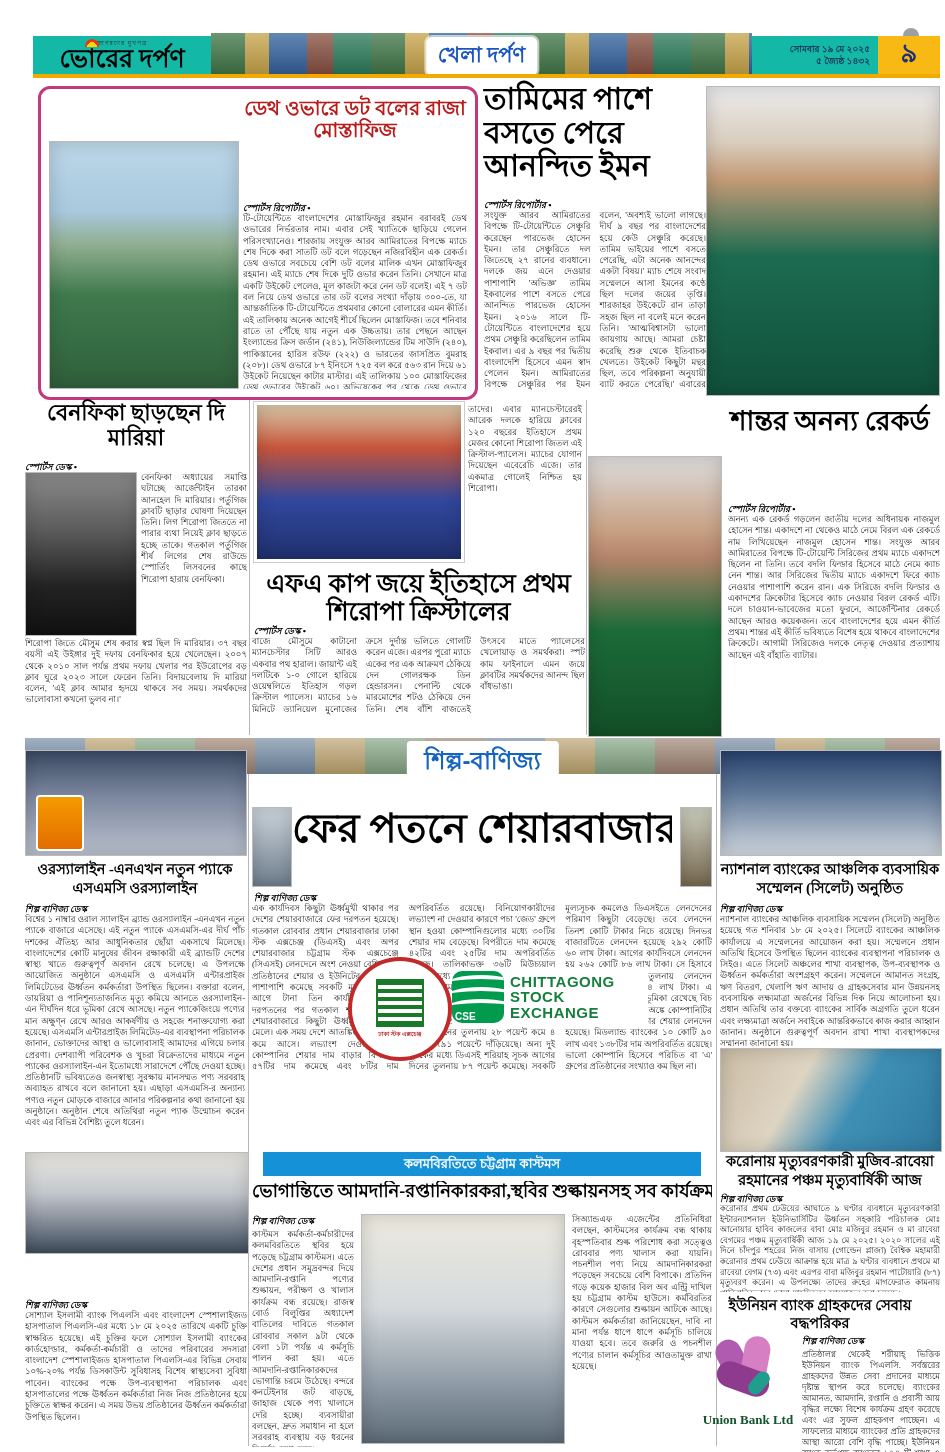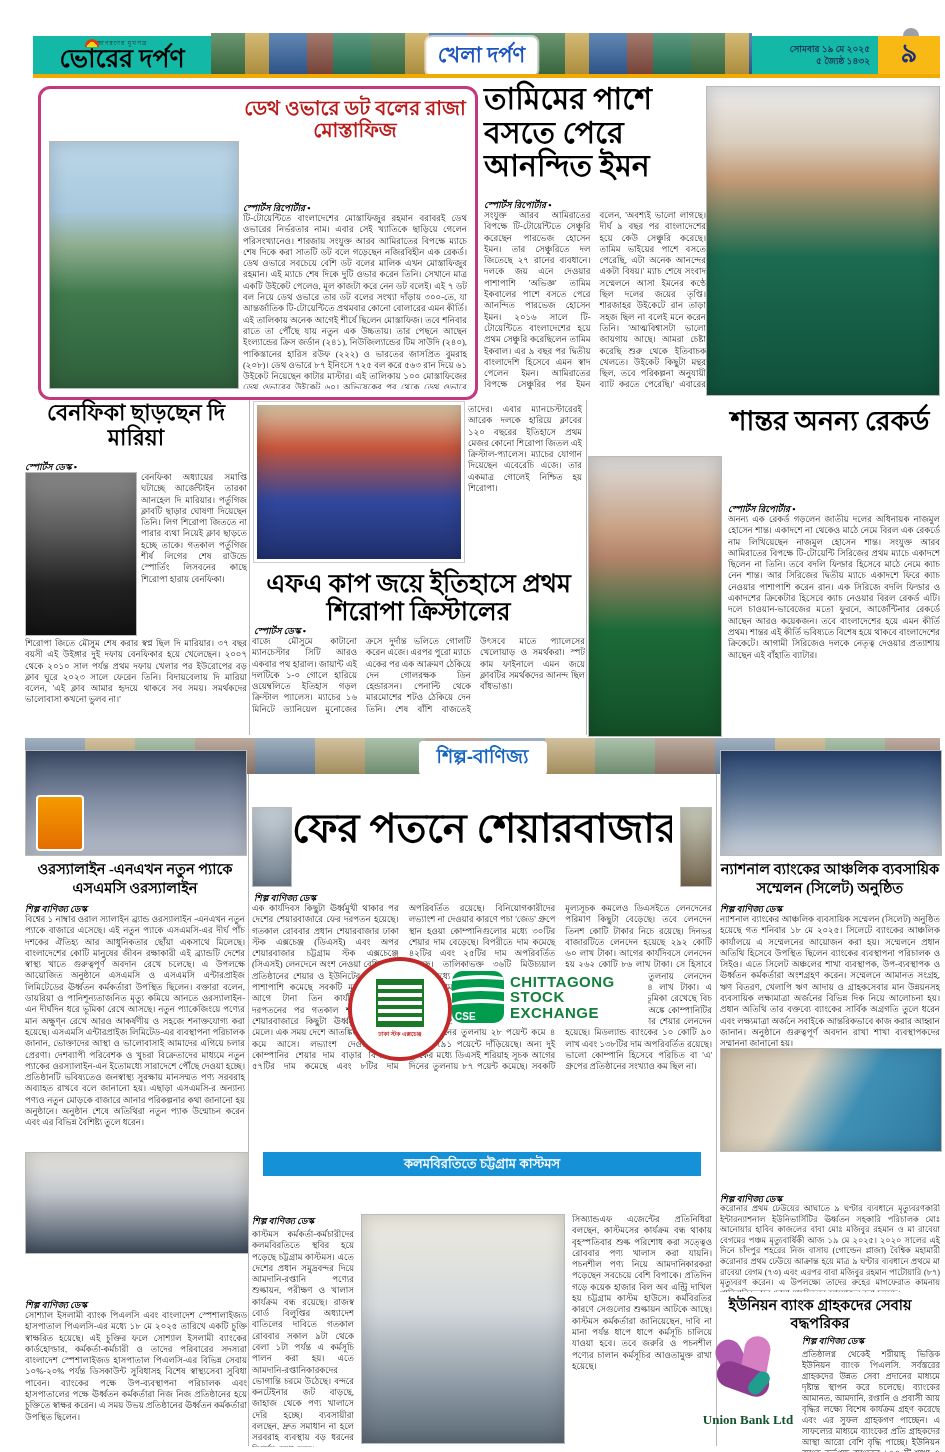--- a/index.html
+++ b/index.html
@@ -68,21 +68,21 @@
   .a5-head{position:absolute;left:132px;top:6px;width:220px;font-size:27px;line-height:1.15;}
   .a5-photo{left:0;top:56px;width:132px;height:279px;
             background:linear-gradient(180deg,#dcdcdc 0%,#c8a184 26%,#b4846a 36%,#1c6b38 62%,#134f28 100%);}
   .a5-byline{position:absolute;left:140px;top:102px;}
   .a5-body{position:absolute;left:140px;top:114px;width:212px;height:220px;}
   
   #biz-banner{position:absolute;left:25px;top:738px;width:915px;height:36px;overflow:hidden;
       background:repeating-linear-gradient(90deg,#6f87a0 0 60px,#b9a06b 60px 110px,#7fa07f 110px 170px,#9a7f6f 170px 230px);}
   #biz-banner::after{content:"";position:absolute;inset:0;background:linear-gradient(180deg,rgba(255,255,255,.35),rgba(0,0,0,.12));}
   .biz-box{position:absolute;left:50%;top:3px;transform:translateX(-50%);background:#fff;border-radius:4px;
-           padding:1px 18px;font-size:19px;font-weight:bold;color:#1565c0;z-index:2;white-space:nowrap;
+           padding:1px 18px;font-size:24px;font-weight:bold;color:#1565c0;z-index:2;white-space:nowrap;
            font-family:"Liberation Sans",sans-serif;}
   
   #art-share{position:absolute;left:252px;top:778px;width:460px;height:366px;margin-top:29px;}
   .a6-phL{left:0;top:0;width:38px;height:78px;background:linear-gradient(180deg,#cdd6dd,#6f7f8d);}
   .a6-phR{right:0;top:0;width:30px;height:78px;background:linear-gradient(180deg,#cdd0c0,#77684f);}
   .a6-head{position:absolute;left:40px;top:2px;width:380px;font-size:40px;line-height:1;white-space:nowrap;overflow:hidden;}
   .a6-byline{position:absolute;left:2px;top:84px;}
   .a6-body{position:absolute;left:0;top:96px;width:460px;height:268px;column-count:3;column-gap:10px;}
   .dse-logo{position:absolute;left:96px;top:150px;width:96px;height:96px;border-radius:50%;background:#fff;
             border:4px solid #c22a2a;display:flex;flex-direction:column;align-items:center;justify-content:center;z-index:3;}
@@ -254,20 +254,21 @@
 
   <div id="art-natbank">
     <div class="ph a8-photo"></div>
     <div class="art-headline a8-head">ন্যাশনাল ব্যাংকের আঞ্চলিক ব্যবসায়িক সম্মেলন (সিলেট) অনুষ্ঠিত</div>
     <div class="byline a8-byline">শিল্প বাণিজ্য ডেস্ক</div>
     <div class="bodytx a8-body">ন্যাশনাল ব্যাংকের আঞ্চলিক ব্যবসায়িক সম্মেলন (সিলেট) অনুষ্ঠিত হয়েছে গত শনিবার ১৮ মে ২০২৫। সিলেটে ব্যাংকের আঞ্চলিক কার্যালয়ে এ সম্মেলনের আয়োজন করা হয়। সম্মেলনে প্রধান অতিথি হিসেবে উপস্থিত ছিলেন ব্যাংকের ব্যবস্থাপনা পরিচালক ও সিইও। এতে সিলেট অঞ্চলের শাখা ব্যবস্থাপক, উপ-ব্যবস্থাপক ও ঊর্ধ্বতন কর্মকর্তারা অংশগ্রহণ করেন। সম্মেলনে আমানত সংগ্রহ, ঋণ বিতরণ, খেলাপি ঋণ আদায় ও গ্রাহকসেবার মান উন্নয়নসহ ব্যবসায়িক লক্ষ্যমাত্রা অর্জনের বিভিন্ন দিক নিয়ে আলোচনা হয়। প্রধান অতিথি তার বক্তব্যে ব্যাংকের সার্বিক অগ্রগতি তুলে ধরেন এবং লক্ষ্যমাত্রা অর্জনে সবাইকে আন্তরিকভাবে কাজ করার আহ্বান জানান। অনুষ্ঠানে গুরুত্বপূর্ণ অবদান রাখা শাখা ব্যবস্থাপকদের সম্মাননা জানানো হয়।</div>
   </div>
 
   <div class="ph couple-photo"></div>
   <div id="art-mujib">
+    <div class="art-headline a9-head">করোনায় মৃত্যুবরণকারী মুজিব-রাবেয়া রহমানের পঞ্চম মৃত্যুবার্ষিকী আজ</div>
     <div class="byline a9-byline">শিল্প বাণিজ্য ডেস্ক</div>
     <div class="bodytx a9-body">করোনার প্রথম ঢেউয়ের আঘাতে ৯ ঘণ্টার ব্যবধানে মৃত্যুবরণকারী ইন্টারন্যাশনাল ইউনিভার্সিটির ঊর্ধ্বতন সহকারি পরিচালক মোঃ আনোয়ার হাবিব কাজলের বাবা মোঃ মজিবুর রহমান ও মা রাবেয়া বেগমের পঞ্চম মৃত্যুবার্ষিকী আজ ১৯ মে ২০২৫। ২০২০ সালের এই দিনে চাঁদপুর শহরের নিজ বাসায় (গোল্ডেন প্লাজা) বৈশ্বিক মহামারী করোনার প্রথম ঢেউয়ে আক্রান্ত হয়ে মাত্র ৯ ঘণ্টার ব্যবধানে প্রথমে মা রাবেয়া বেগম (৭৩) এবং এরপর বাবা মজিবুর রহমান পাটোয়ারি (৮৭) মৃত্যুবরণ করেন। এ উপলক্ষ্যে তাদের রুহের মাগফেরাত কামনায় পারিবারিকভাবে দোয়া-মাহফিলের আয়োজন করা হয়েছে।</div>
   </div>
 
   <div id="art-union">
     <div class="art-headline a10-head">ইউনিয়ন ব্যাংক গ্রাহকদের সেবায় বদ্ধপরিকর</div>
     <div class="union-logo">
       <div class="u-petal u-p1"></div>
       <div class="u-petal u-p2"></div>
       <div class="u-petal u-p3"></div>
@@ -279,20 +280,21 @@
   </div>
 
   <div id="art-sibl">
     <div class="ph a11-photo"></div>
     <div class="byline a11-byline">শিল্প বাণিজ্য ডেস্ক</div>
     <div class="bodytx a11-body">সোশ্যাল ইসলামী ব্যাংক পিএলসি এবং বাংলাদেশ স্পেশালাইজড হাসপাতাল পিএলসি-এর মধ্যে ১৮ মে ২০২৫ তারিখে একটি চুক্তি স্বাক্ষরিত হয়েছে। এই চুক্তির ফলে সোশ্যাল ইসলামী ব্যাংকের কার্ডহোল্ডার, কর্মকর্তা-কর্মচারী ও তাদের পরিবারের সদস্যরা বাংলাদেশ স্পেশালাইজড হাসপাতাল পিএলসি-এর বিভিন্ন সেবায় ১০%-২০% পর্যন্ত ডিসকাউন্ট সুবিধাসহ বিশেষ স্বাস্থ্যসেবা সুবিধা পাবেন। ব্যাংকের পক্ষে উপ-ব্যবস্থাপনা পরিচালক এবং হাসপাতালের পক্ষে ঊর্ধ্বতন কর্মকর্তারা নিজ নিজ প্রতিষ্ঠানের হয়ে চুক্তিতে স্বাক্ষর করেন। এ সময় উভয় প্রতিষ্ঠানের ঊর্ধ্বতন কর্মকর্তারা উপস্থিত ছিলেন।</div>
   </div>
 
   <div id="art-customs">
     <div class="kicker">কলমবিরতিতে চট্টগ্রাম কাস্টমস</div>
+    <div class="art-headline a12-head">ভোগান্তিতে আমদানি-রপ্তানিকারকরা,স্থবির শুল্কায়নসহ সব কার্যক্রম</div>
     <div class="a12-row">
       <div class="a12-colL">
         <div class="byline">শিল্প বাণিজ্য ডেস্ক</div>
         <div class="bodytx" style="height:218px;">কাস্টমস কর্মকর্তা-কর্মচারীদের কলমবিরতিতে স্থবির হয়ে পড়েছে চট্টগ্রাম কাস্টমস। এতে দেশের প্রধান সমুদ্রবন্দর দিয়ে আমদানি-রপ্তানি পণ্যের শুল্কায়ন, পরীক্ষণ ও খালাস কার্যক্রম বন্ধ রয়েছে। রাজস্ব বোর্ড বিলুপ্তির অধ্যাদেশ বাতিলের দাবিতে গতকাল রোববার সকাল ৯টা থেকে বেলা ১টা পর্যন্ত এ কর্মসূচি পালন করা হয়। এতে আমদানি-রপ্তানিকারকদের ভোগান্তি চরমে উঠেছে। বন্দরে কনটেইনার জট বাড়ছে, জাহাজ থেকে পণ্য খালাসে দেরি হচ্ছে। ব্যবসায়ীরা বলছেন, দ্রুত সমাধান না হলে সরবরাহ ব্যবস্থায় বড় ধরনের বিপর্যয় দেখা দেবে।</div>
       </div>
       <div class="a12-photo"></div>
       <div class="a12-colR">
         <div class="bodytx" style="height:230px;">সিঅ্যান্ডএফ এজেন্টের প্রতিনিধিরা বলছেন, কাস্টমসের কার্যক্রম বন্ধ থাকায় বৃহস্পতিবার শুল্ক পরিশোধ করা সত্ত্বেও রোববার পণ্য খালাস করা যায়নি। পচনশীল পণ্য নিয়ে আমদানিকারকরা পড়েছেন সবচেয়ে বেশি বিপাকে। প্রতিদিন গড়ে কয়েক হাজার বিল অব এন্ট্রি দাখিল হয় চট্টগ্রাম কাস্টম হাউসে। কর্মবিরতির কারণে সেগুলোর শুল্কায়ন আটকে আছে। কাস্টমস কর্মকর্তারা জানিয়েছেন, দাবি না মানা পর্যন্ত ধাপে ধাপে কর্মসূচি চালিয়ে যাওয়া হবে। তবে জরুরি ও পচনশীল পণ্যের চালান কর্মসূচির আওতামুক্ত রাখা হয়েছে।</div>
       </div>
     </div>

